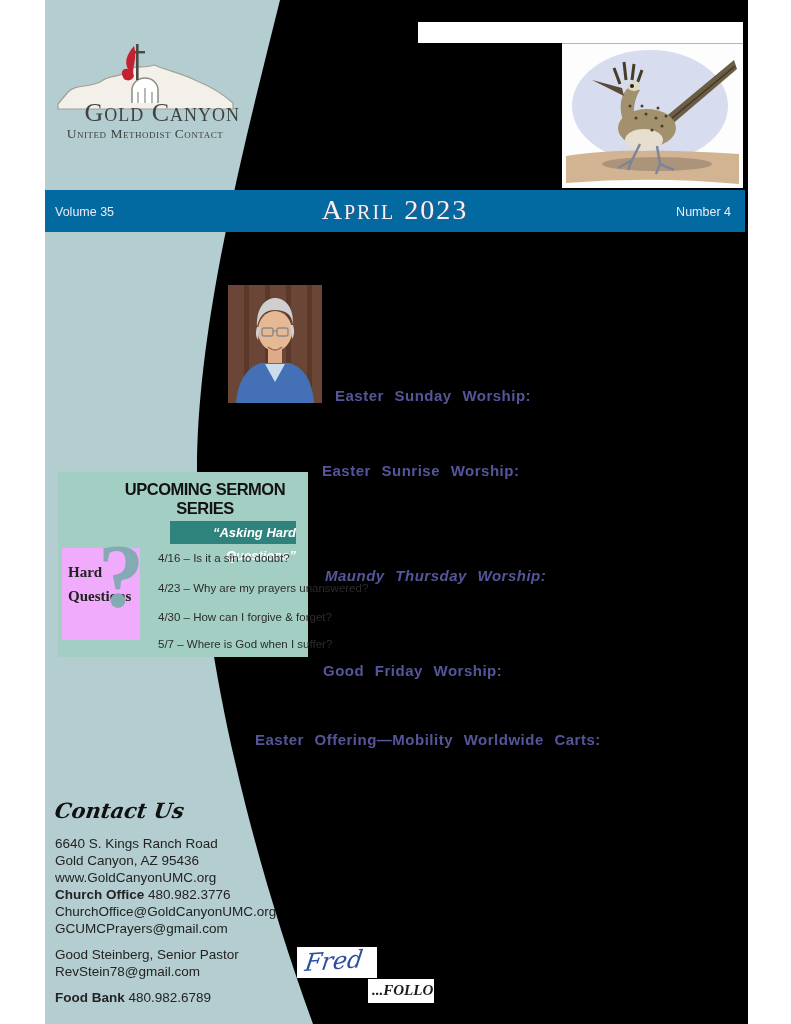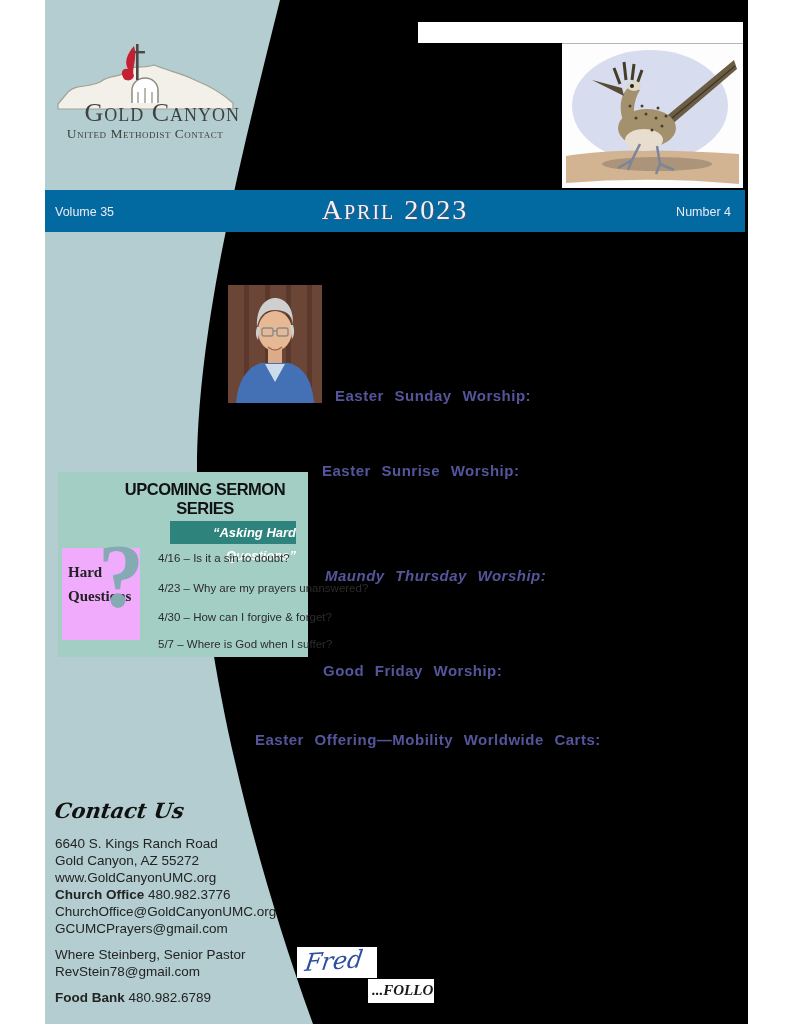--- a/index.html
+++ b/index.html
@@ -166,27 +166,27 @@
     <div class="hq-qmark">?</div>
     <div class="sermon-item si0">4/16 – Is it a sin to doubt?</div>
     <div class="sermon-item si1">4/23 – Why are my prayers unanswered?</div>
     <div class="sermon-item si2">4/30 – How can I forgive &amp; forget?</div>
     <div class="sermon-item si3">5/7 – Where is God when I suffer?</div>
   </div>
 
   <div class="abs contact">
     <div class="contact-heading">Contact Us</div>
     <div class="line">6640 S. Kings Ranch Road</div>
-    <div class="line">Gold Canyon, AZ 55272</div>
+    <div class="line">Gold Canyon, AZ 95436</div>
     <div class="line">www.GoldCanyonUMC.org</div>
     <div class="line"><span class="bold">Church Office</span><span> 480.982.3776</span></div>
     <div class="line">ChurchOffice@GoldCanyonUMC.org</div>
     <div class="line">GCUMCPrayers@gmail.com</div>
     <div class="gap"></div>
-    <div class="line">Where Steinberg, Senior Pastor</div>
+    <div class="line">Good Steinberg, Senior Pastor</div>
     <div class="line">RevStein78@gmail.com</div>
     <div class="gap"></div>
     <div class="line"><span class="bold">Food Bank</span><span> 480.982.6789</span></div>
   </div>
 
   <div class="abs sig-box">
     <span class="sig-text">Fred</span>
   </div>
   <div class="abs follow-box">
     <span class="follow-text">...FOLLOW</span>

